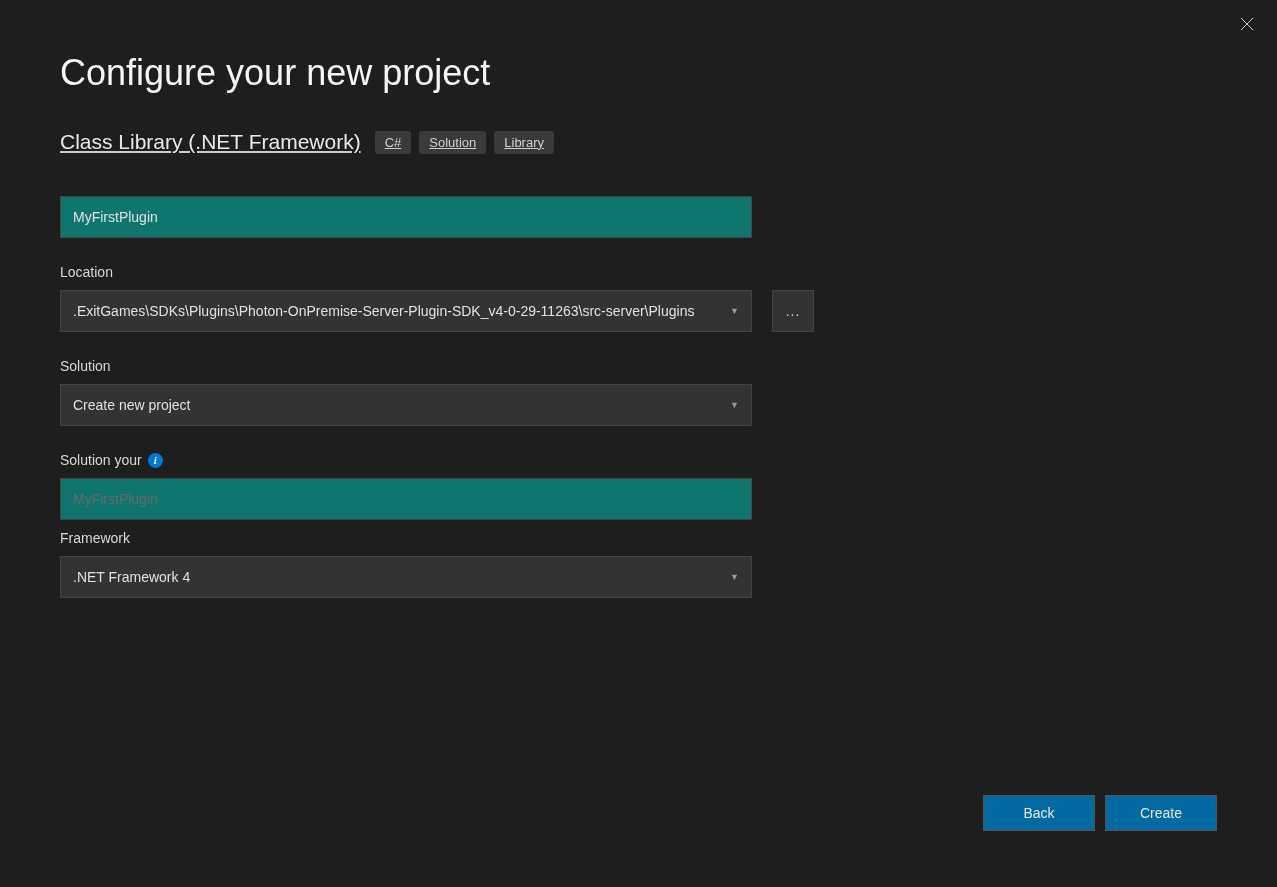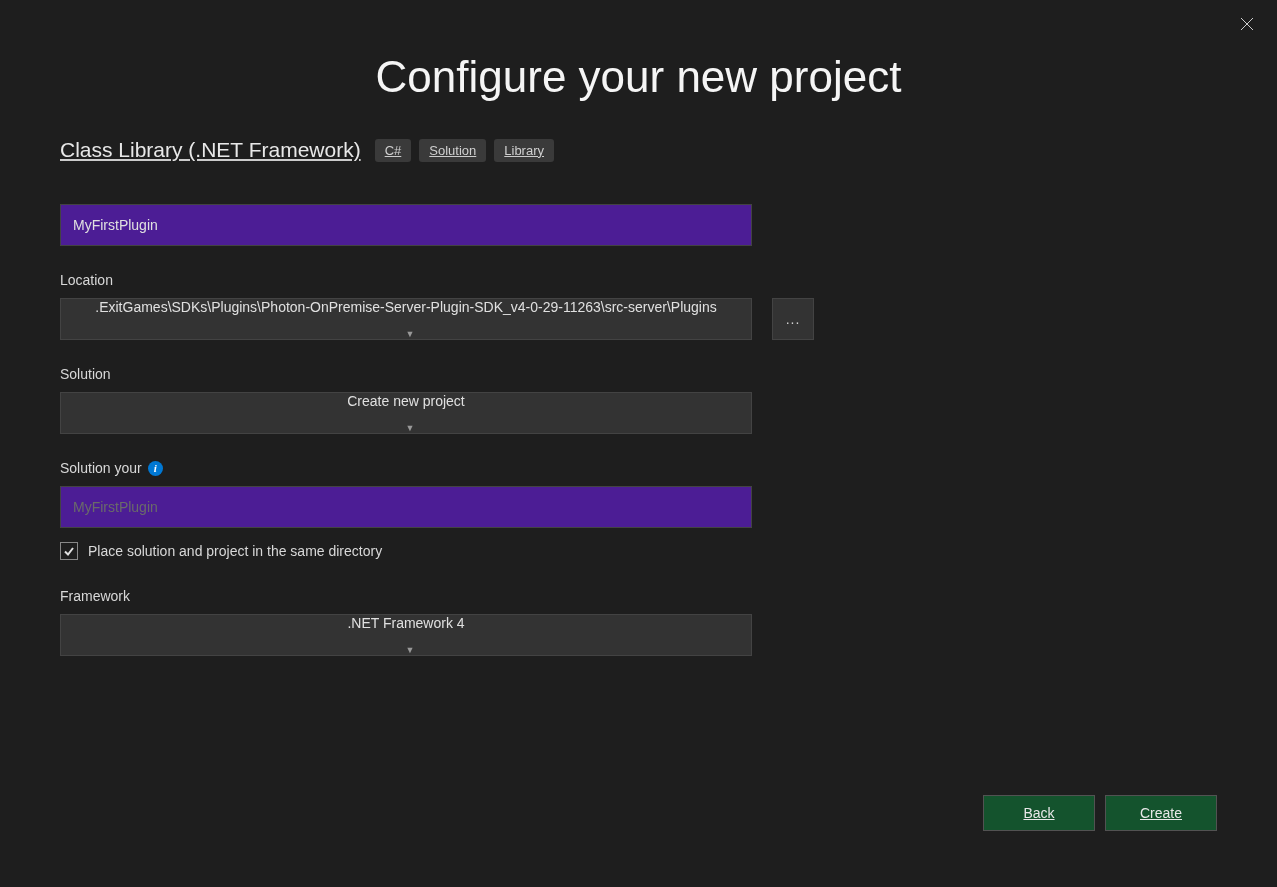--- a/index.html
+++ b/index.html
@@ -28,25 +28,24 @@
       justify-content: center;
     }
     .close-btn svg {
       stroke: #cccccc;
       stroke-width: 1;
     }
     .content {
       padding: 52px 60px 0 60px;
     }
     .page-title {
-      font-size: 44px;
+      font-size: 36px;
       font-weight: 350;
       color: #f5f5f5;
       margin-bottom: 36px;
-      text-align: center;
     }
     .template-row {
       display: flex;
       align-items: center;
       gap: 14px;
       margin-bottom: 42px;
       text-decoration: underline;
     }
     .template-name {
       font-size: 21px;
@@ -86,21 +85,21 @@
       font-size: 11px;
       font-weight: bold;
       font-style: italic;
       color: #fff;
       font-family: Georgia, serif;
       cursor: pointer;
     }
     .text-input {
       width: 692px;
       height: 42px;
-      background: #4c1d95;
+      background: #0f766e;
       border: 1px solid #434343;
       color: #e0e0e0;
       font-size: 14px;
       padding: 0 12px;
       outline: none;
     }
     .text-input::placeholder {
       color: #6a6a6a;
     }
     .location-row {
@@ -114,21 +113,20 @@
       background: #333333;
       border: 1px solid #434343;
       color: #e0e0e0;
       font-size: 14px;
       padding: 0 12px;
       display: flex;
       align-items: center;
       justify-content: space-between;
       cursor: pointer;
       position: relative;
-      flex-direction: column;
     }
     .combo-text {
       overflow: hidden;
       text-overflow: ellipsis;
       white-space: nowrap;
     }
     .combo .caret {
       color: #999;
       font-size: 9px;
       margin-left: 8px;
@@ -176,29 +174,28 @@
     .footer-buttons {
       position: absolute;
       bottom: 56px;
       right: 60px;
       display: flex;
       gap: 10px;
     }
     .btn {
       width: 112px;
       height: 36px;
-      background: #14532d;
+      background: #0369a1;
       border: 1px solid #525252;
       color: #e8e8e8;
       font-size: 14px;
       display: flex;
       align-items: center;
       justify-content: center;
       cursor: pointer;
-      text-decoration: underline;
     }
   </style>
 </head>
 <body>
 
 <div class="close-btn">
   <svg width="14" height="14" viewBox="0 0 14 14">
     <line x1="1" y1="1" x2="13" y2="13"></line>
     <line x1="13" y1="1" x2="1" y2="13"></line>
   </svg>
@@ -240,28 +237,20 @@
   </div>
 
   <div class="field-group" style="margin-bottom:10px;">
     <div class="field-label">
       <span>Solution your</span>
       <span class="info-icon">i</span>
     </div>
     <input type="text" class="text-input" placeholder="MyFirstPlugin" style="">
   </div>
 
-  <div class="checkbox-row">
-    <div class="checkbox">
-      <svg width="12" height="12" viewBox="0 0 12 12">
-        <polyline points="2,6.5 5,9.5 10,3"></polyline>
-      </svg>
-    </div>
-    <span class="checkbox-label">Place solution and project in the same directory</span>
-  </div>
 
   <div class="field-group">
     <div class="field-label">Framework</div>
     <div class="combo">
       <span class="combo-text">.NET Framework 4</span>
       <span class="caret">▼</span>
     </div>
   </div>
 
 </div>

